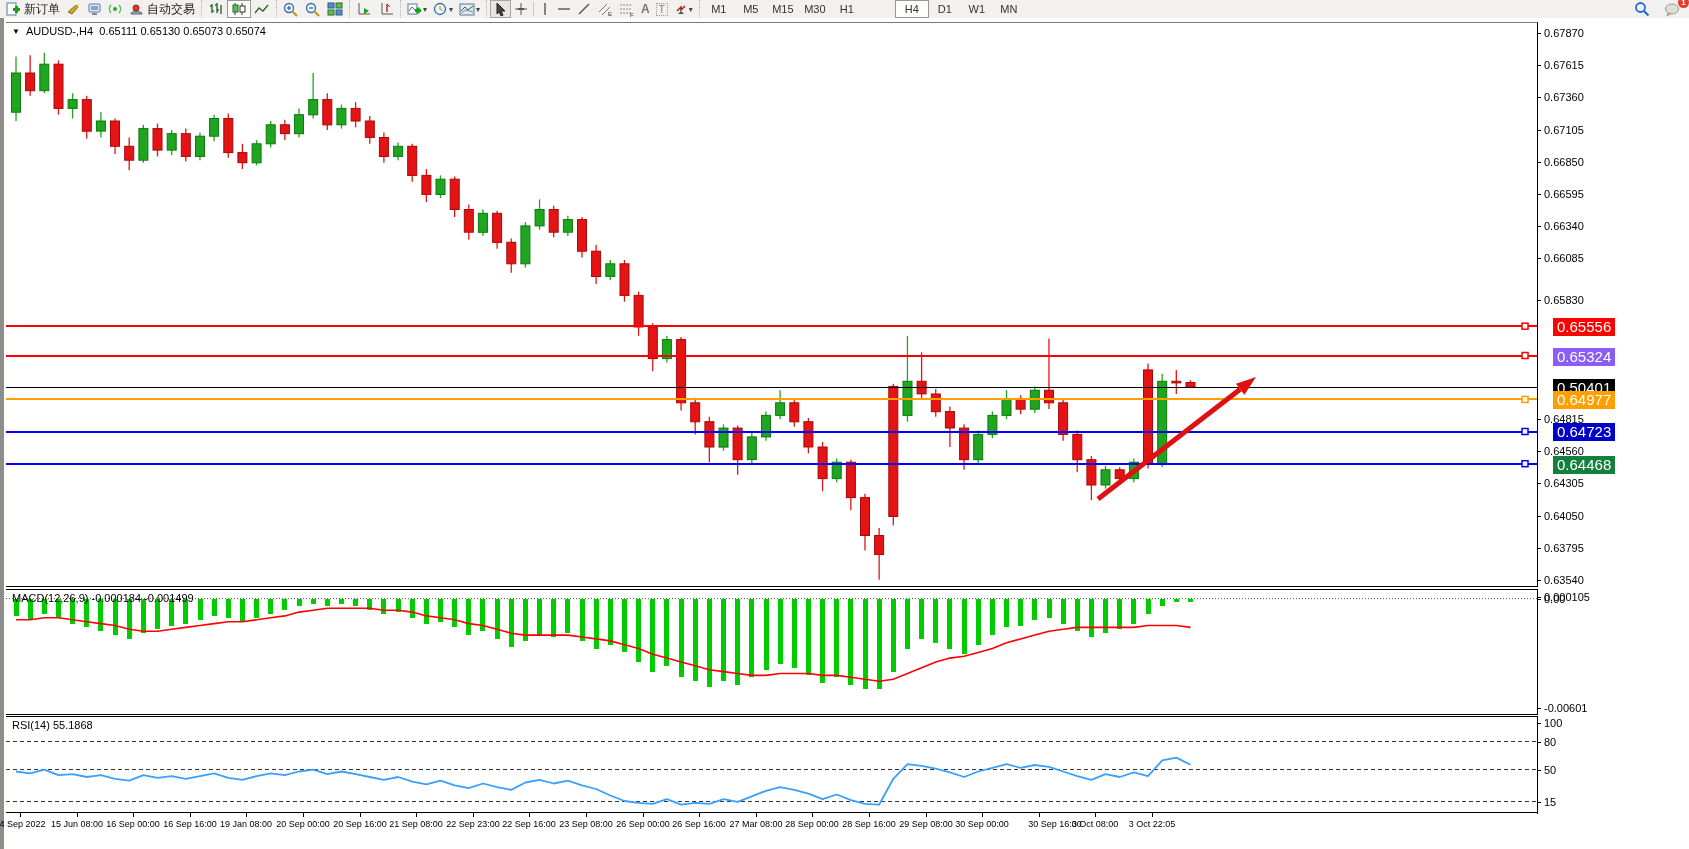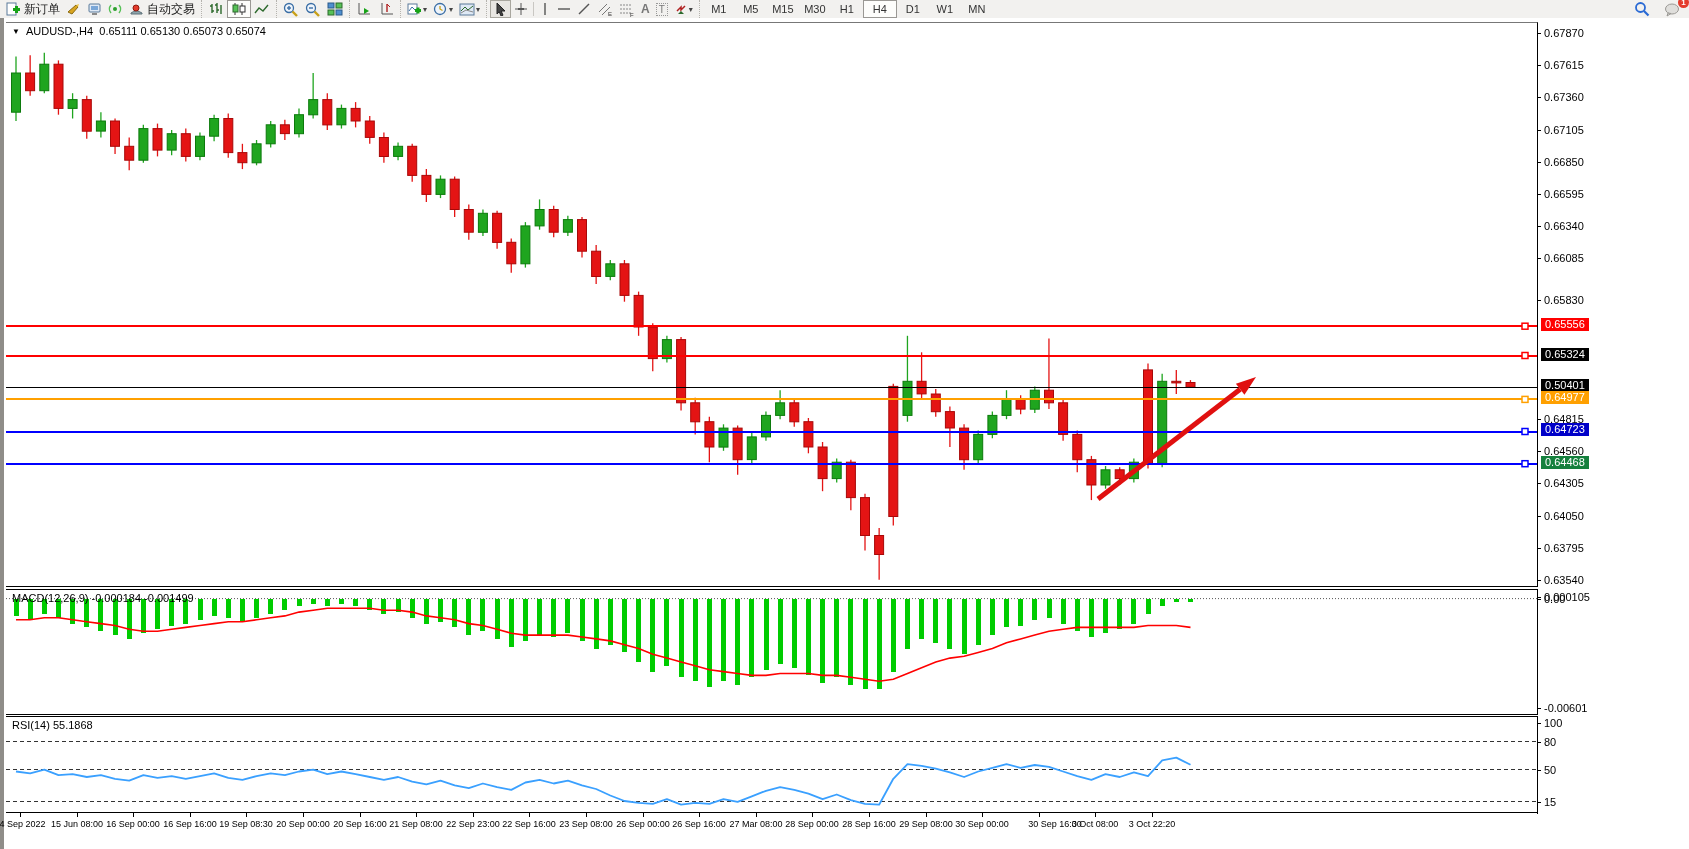--- a/index.html
+++ b/index.html
@@ -8,40 +8,40 @@
   .toolbar{position:absolute;left:0;top:0;width:1689px;height:18px;background:#f2f1ef;
     border-bottom:1px solid #b8b6b2;display:flex;align-items:center;font-size:12px;color:#222;}
   .tb-group{display:flex;align-items:center;height:18px;padding:0 3px;border-left:1px dotted #b5b3ae;}
   .tb-group:first-child{border-left:none;}
   .tb-btn{display:flex;align-items:center;height:16px;padding:0 3px;cursor:default;}
   .tb-btn svg{display:block;}
   .tb-label{margin-left:3px;white-space:nowrap;}
   .caret{font-size:8px;color:#444;margin-left:1px;}
   .tf-btn{height:16px;min-width:24px;padding:0 4px;display:flex;align-items:center;justify-content:center;
     font-size:11px;color:#333;}
-  .tf-btn.active{background:#fdfdfb;border:1px solid #9a9894;}
+  .tf-btn.active{background:#fdfdfb;border:1px solid #9a9894;margin-left:32px;}
   .tb-right{margin-left:auto;display:flex;align-items:center;padding-right:6px;gap:8px;}
   .badge{position:absolute;top:-4px;right:-6px;background:#e43b2c;color:#fff;border-radius:50%;
     width:11px;height:11px;font-size:8px;display:flex;align-items:center;justify-content:center;font-weight:bold;}
   .chat-wrap{position:relative;}
   
   .chart-window{position:absolute;left:0;top:18px;width:1689px;height:831px;background:#ffffff;
     border-left:4px solid #8f8d89;box-sizing:border-box;}
   .pane{position:absolute;left:2px;width:1531px;background:#fff;border:1px solid #000;border-left:none;box-sizing:content-box;}
   #price-pane{top:4px;height:563px;border-top-color:#777;}
   #macd-pane{top:571px;height:124px;}
   #rsi-pane{top:698px;height:96px;}
   .pane svg{position:absolute;left:0;top:0;}
   .pane-label{position:absolute;left:6px;top:2px;font-size:11px;color:#000;white-space:nowrap;z-index:5;}
   .hdr-tri{display:inline-block;font-size:8px;vertical-align:1px;margin-right:6px;}
   
   .axis-col{position:absolute;left:1533px;top:4px;width:152px;height:812px;font-size:11px;color:#000;}
   .axis-tick{position:absolute;left:0;white-space:nowrap;}
   .axis-tick .dash{display:inline-block;width:4px;border-top:1px solid #000;vertical-align:3px;margin-right:3px;}
-  .axis-badge{position:absolute;left:4px;color:#fff;padding:0 4px 1px 4px;font-size:11px;white-space:nowrap;}
+  .axis-badge{position:absolute;left:16px;color:#fff;padding:0 4px 1px 4px;font-size:15px;white-space:nowrap;}
   
   .time-axis{position:absolute;left:2px;top:794px;width:1531px;height:24px;border-top:1px solid #000;
     font-size:9px;color:#000;background:#fff;}
   .t-lab{position:absolute;top:6px;transform:translateX(-50%);white-space:nowrap;}
   .t-tick{position:absolute;top:0;width:1px;height:4px;background:#000;}
   .sep{width:1px;height:14px;background:#c9c7c3;margin:0 2px;}
 </style>
 </head>
 <body>
 
@@ -561,21 +561,21 @@
   <div class="time-axis" id="time-axis">
       <div class="t-tick" style="left:14px"></div>
       <div class="t-lab" style="left:14px">14 Sep 2022</div>
       <div class="t-tick" style="left:71px"></div>
       <div class="t-lab" style="left:71px">15 Jun 08:00</div>
       <div class="t-tick" style="left:127px"></div>
       <div class="t-lab" style="left:127px">16 Sep 00:00</div>
       <div class="t-tick" style="left:184px"></div>
       <div class="t-lab" style="left:184px">16 Sep 16:00</div>
       <div class="t-tick" style="left:240px"></div>
-      <div class="t-lab" style="left:240px">19 Sep 08:30</div>
+      <div class="t-lab" style="left:240px">19 Jan 08:00</div>
       <div class="t-tick" style="left:297px"></div>
       <div class="t-lab" style="left:297px">20 Sep 00:00</div>
       <div class="t-tick" style="left:354px"></div>
       <div class="t-lab" style="left:354px">20 Sep 16:00</div>
       <div class="t-tick" style="left:410px"></div>
       <div class="t-lab" style="left:410px">21 Sep 08:00</div>
       <div class="t-tick" style="left:467px"></div>
       <div class="t-lab" style="left:467px">22 Sep 23:00</div>
       <div class="t-tick" style="left:523px"></div>
       <div class="t-lab" style="left:523px">22 Sep 16:00</div>
@@ -593,41 +593,41 @@
       <div class="t-lab" style="left:863px">28 Sep 16:00</div>
       <div class="t-tick" style="left:920px"></div>
       <div class="t-lab" style="left:920px">29 Sep 08:00</div>
       <div class="t-tick" style="left:976px"></div>
       <div class="t-lab" style="left:976px">30 Sep 00:00</div>
       <div class="t-tick" style="left:1033px"></div>
       <div class="t-lab" style="left:1049px">30 Sep 16:00</div>
       <div class="t-tick" style="left:1089px"></div>
       <div class="t-lab" style="left:1089px">3 Oct 08:00</div>
       <div class="t-tick" style="left:1146px"></div>
-      <div class="t-lab" style="left:1146px">3 Oct 22:20</div>
+      <div class="t-lab" style="left:1146px">3 Oct 22:05</div>
     </div>
 
   <div class="axis-col" id="axis-col">
       <div class="axis-tick" style="top:5px"><span class="dash"></span>0.67870</div>
       <div class="axis-tick" style="top:37px"><span class="dash"></span>0.67615</div>
       <div class="axis-tick" style="top:69px"><span class="dash"></span>0.67360</div>
       <div class="axis-tick" style="top:102px"><span class="dash"></span>0.67105</div>
       <div class="axis-tick" style="top:134px"><span class="dash"></span>0.66850</div>
       <div class="axis-tick" style="top:166px"><span class="dash"></span>0.66595</div>
       <div class="axis-tick" style="top:198px"><span class="dash"></span>0.66340</div>
       <div class="axis-tick" style="top:230px"><span class="dash"></span>0.66085</div>
       <div class="axis-tick" style="top:272px"><span class="dash"></span>0.65830</div>
       <div class="axis-tick" style="top:391px"><span class="dash"></span>0.64815</div>
       <div class="axis-tick" style="top:423px"><span class="dash"></span>0.64560</div>
       <div class="axis-tick" style="top:455px"><span class="dash"></span>0.64305</div>
       <div class="axis-tick" style="top:488px"><span class="dash"></span>0.64050</div>
       <div class="axis-tick" style="top:520px"><span class="dash"></span>0.63795</div>
       <div class="axis-tick" style="top:552px"><span class="dash"></span>0.63540</div>
       <div class="axis-badge" style="top:296px;background:#ff0000">0.65556</div>
-      <div class="axis-badge" style="top:326px;background:#000000">0.65324</div>
+      <div class="axis-badge" style="top:326px;background:#8b5cf6">0.65324</div>
       <div class="axis-badge" style="top:357px;background:#000000">0.50401</div>
       <div class="axis-badge" style="top:369px;background:#ffa000">0.64977</div>
       <div class="axis-badge" style="top:401px;background:#0000c8">0.64723</div>
       <div class="axis-badge" style="top:434px;background:#15803d">0.64468</div>
       <div class="axis-tick" style="top:569px"><span class="dash"></span>0.000105</div>
       <div class="axis-tick" style="top:570.6377708978329px"><span class="dash"></span>0.00</div>
       <div class="axis-tick" style="top:680px"><span class="dash"></span>-0.00601</div>
       <div class="axis-tick" style="top:695.4615384615385px"><span class="dash"></span>100</div>
       <div class="axis-tick" style="top:713.9230769230769px"><span class="dash"></span>80</div>
       <div class="axis-tick" style="top:741.6153846153846px"><span class="dash"></span>50</div>

